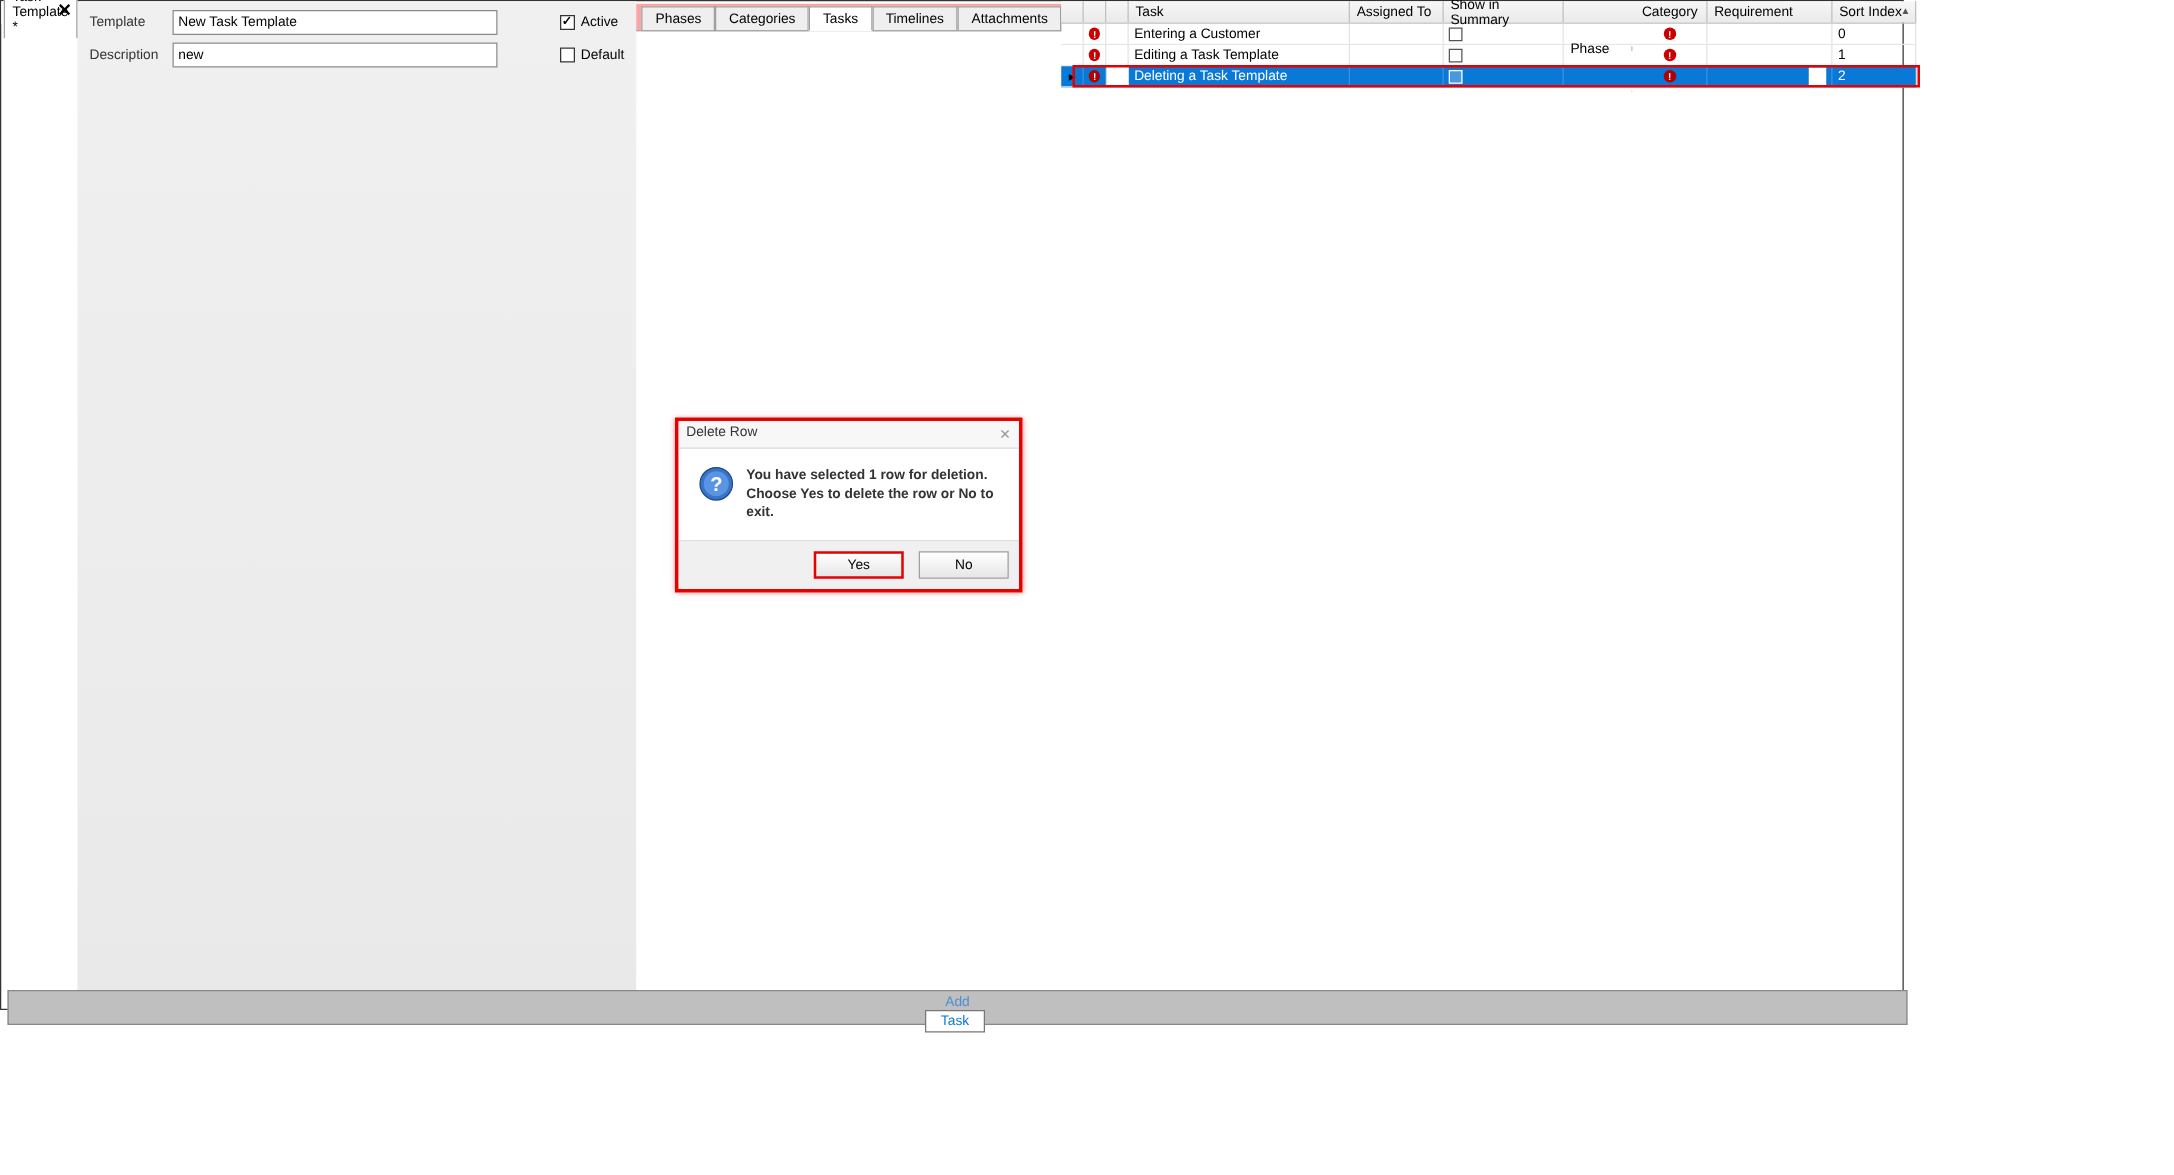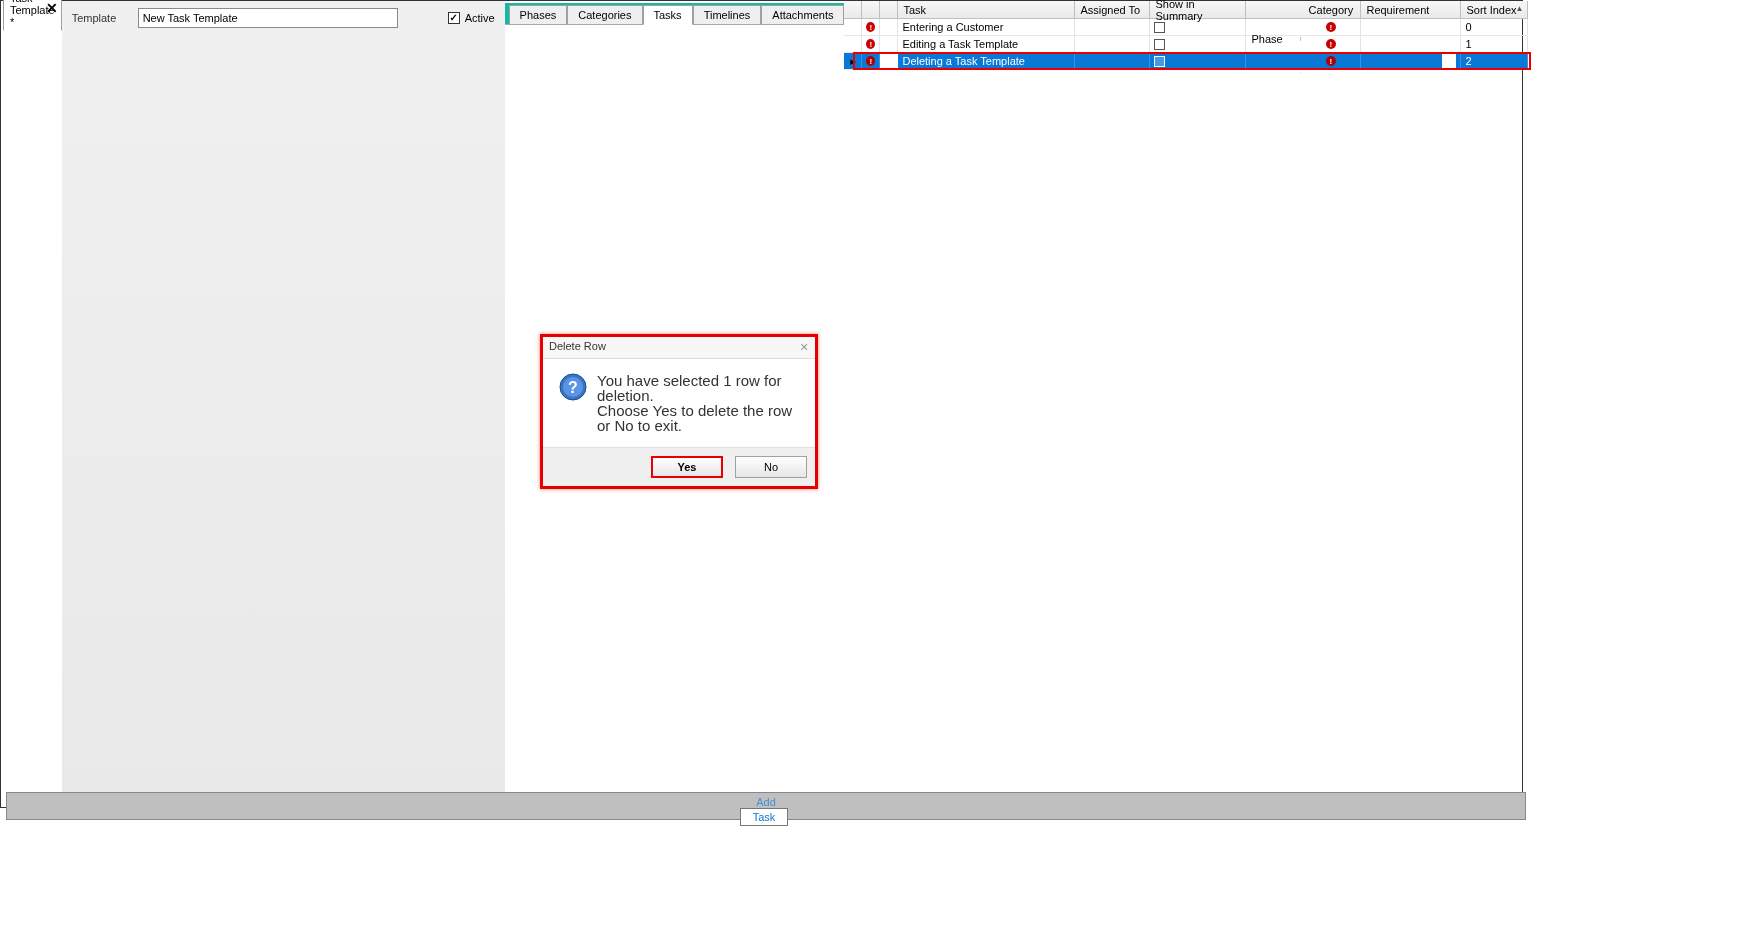--- a/index.html
+++ b/index.html
@@ -98,21 +98,21 @@
 }
 .checkbox-box.checked::after {
   content: "✓";
   color: #000;
   font-weight: bold;
 }
 
 
 .inner-tabs {
   display: flex;
-  background: #14b8a6;
+  background: #fca5a5;
   align-items: flex-end;
   height: 22px;
   padding-left: 4px;
   border-bottom: 1px solid #a8a8a8;
   margin-top: 2px;
 }
 .inner-tab {
   padding: 3px 10px;
   border: 1px solid #a0a0a0;
   border-bottom: 1px solid #a8a8a8;
@@ -248,40 +248,39 @@
 .dialog-body {
   padding: 14px 14px 14px 16px;
   display: flex;
   gap: 10px;
   background: #fff;
 }
 .dialog-icon {
   width: 28px; height: 28px; flex: none;
   display:flex;align-items:center;justify-content:center;
 }
-.dialog-text { font-size: 15px; line-height: 15px; color: #333; }
+.dialog-text { font-size: 11px; line-height: 15px; color: #333; font-weight: bold; }
 .dialog-footer {
   background: #f0f0f0;
   padding: 8px;
   display: flex;
   justify-content: flex-end;
   gap: 12px;
   border-top: 1px solid #e0e0e0;
 }
 .dlg-btn {
   width: 72px;
   height: 22px;
   border: 1px solid #a0a0a0;
   background: linear-gradient(#fff,#e6e6e6);
   font-size: 11px;
   cursor: pointer;
 }
 .dlg-btn.primary {
   border: 2px solid #e60000;
-  font-weight: bold;
 }
 
 
 .status-outer {
   position: absolute;
   left: 6px;
   right: 213px;
   bottom: 120px;
   height: 28px;
   border: 1px solid #888;
@@ -319,20 +318,28 @@
     <div class="close-x">✕</div>
   </div>
 
   <div class="form-header">
     <div class="form-row">
       <div class="form-label">Template</div>
       <input class="form-input" value="New Task Template" style="">
       <div class="checkbox-group">
         <span class="checkbox-box checked"></span>
         <span>Active</span>
+      </div>
+    </div>
+    <div class="form-row">
+      <div class="form-label">Description</div>
+      <input class="form-input" value="new" style="">
+      <div class="checkbox-group">
+        <span class="checkbox-box"></span>
+        <span>Default</span>
       </div>
     </div>
   </div>
 
   <div class="inner-tabs">
     <div class="inner-tab"><span>Phases</span></div>
     <div class="inner-tab"><span>Categories</span></div>
     <div class="inner-tab active"><span>Tasks</span></div>
     <div class="inner-tab"><span>Timelines</span></div>
     <div class="inner-tab"><span>Attachments</span></div>

